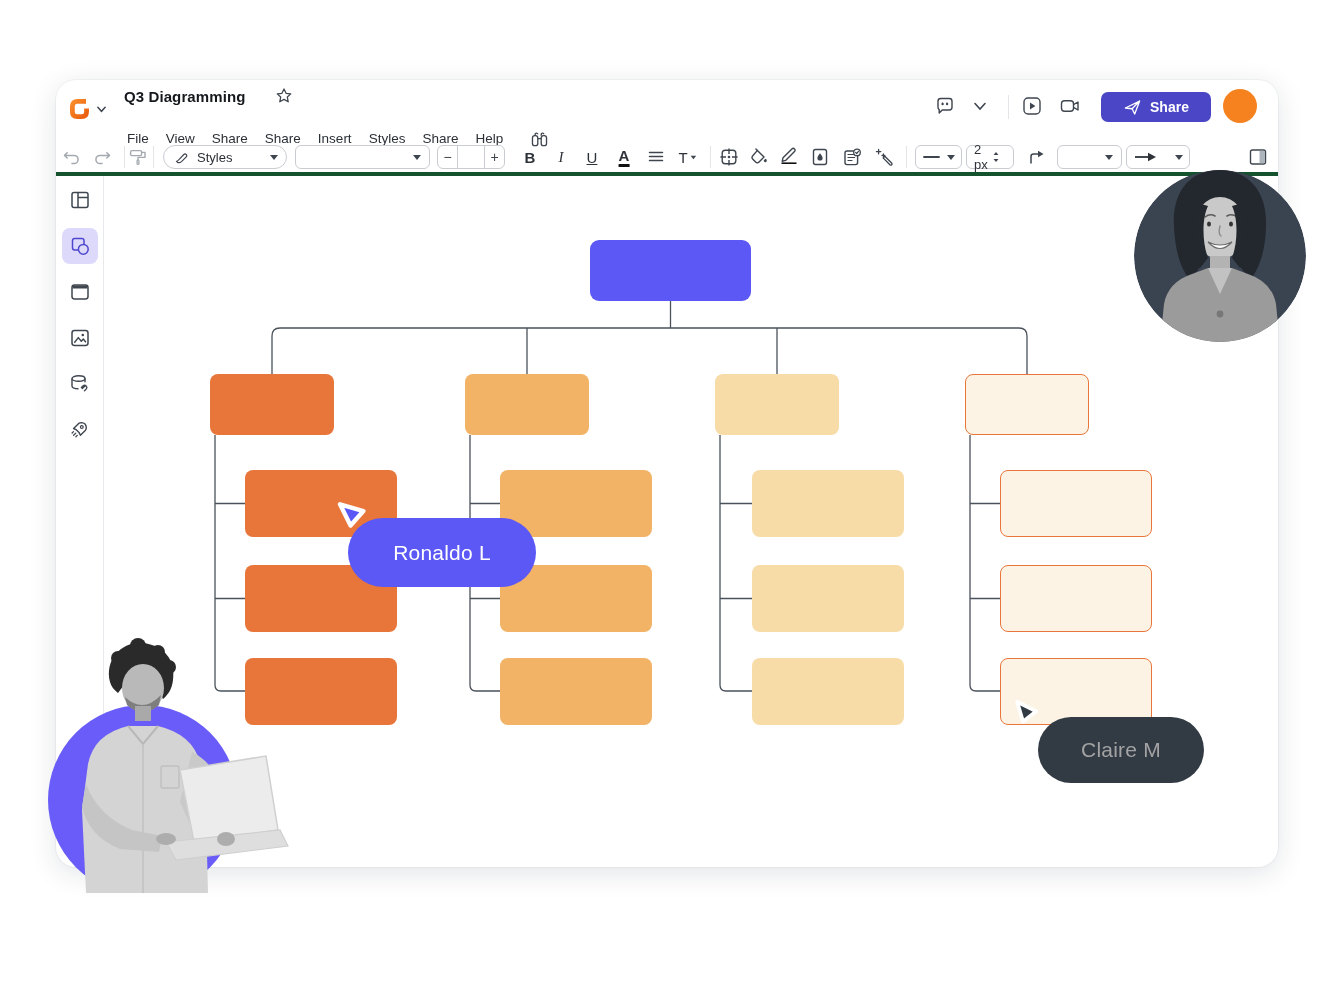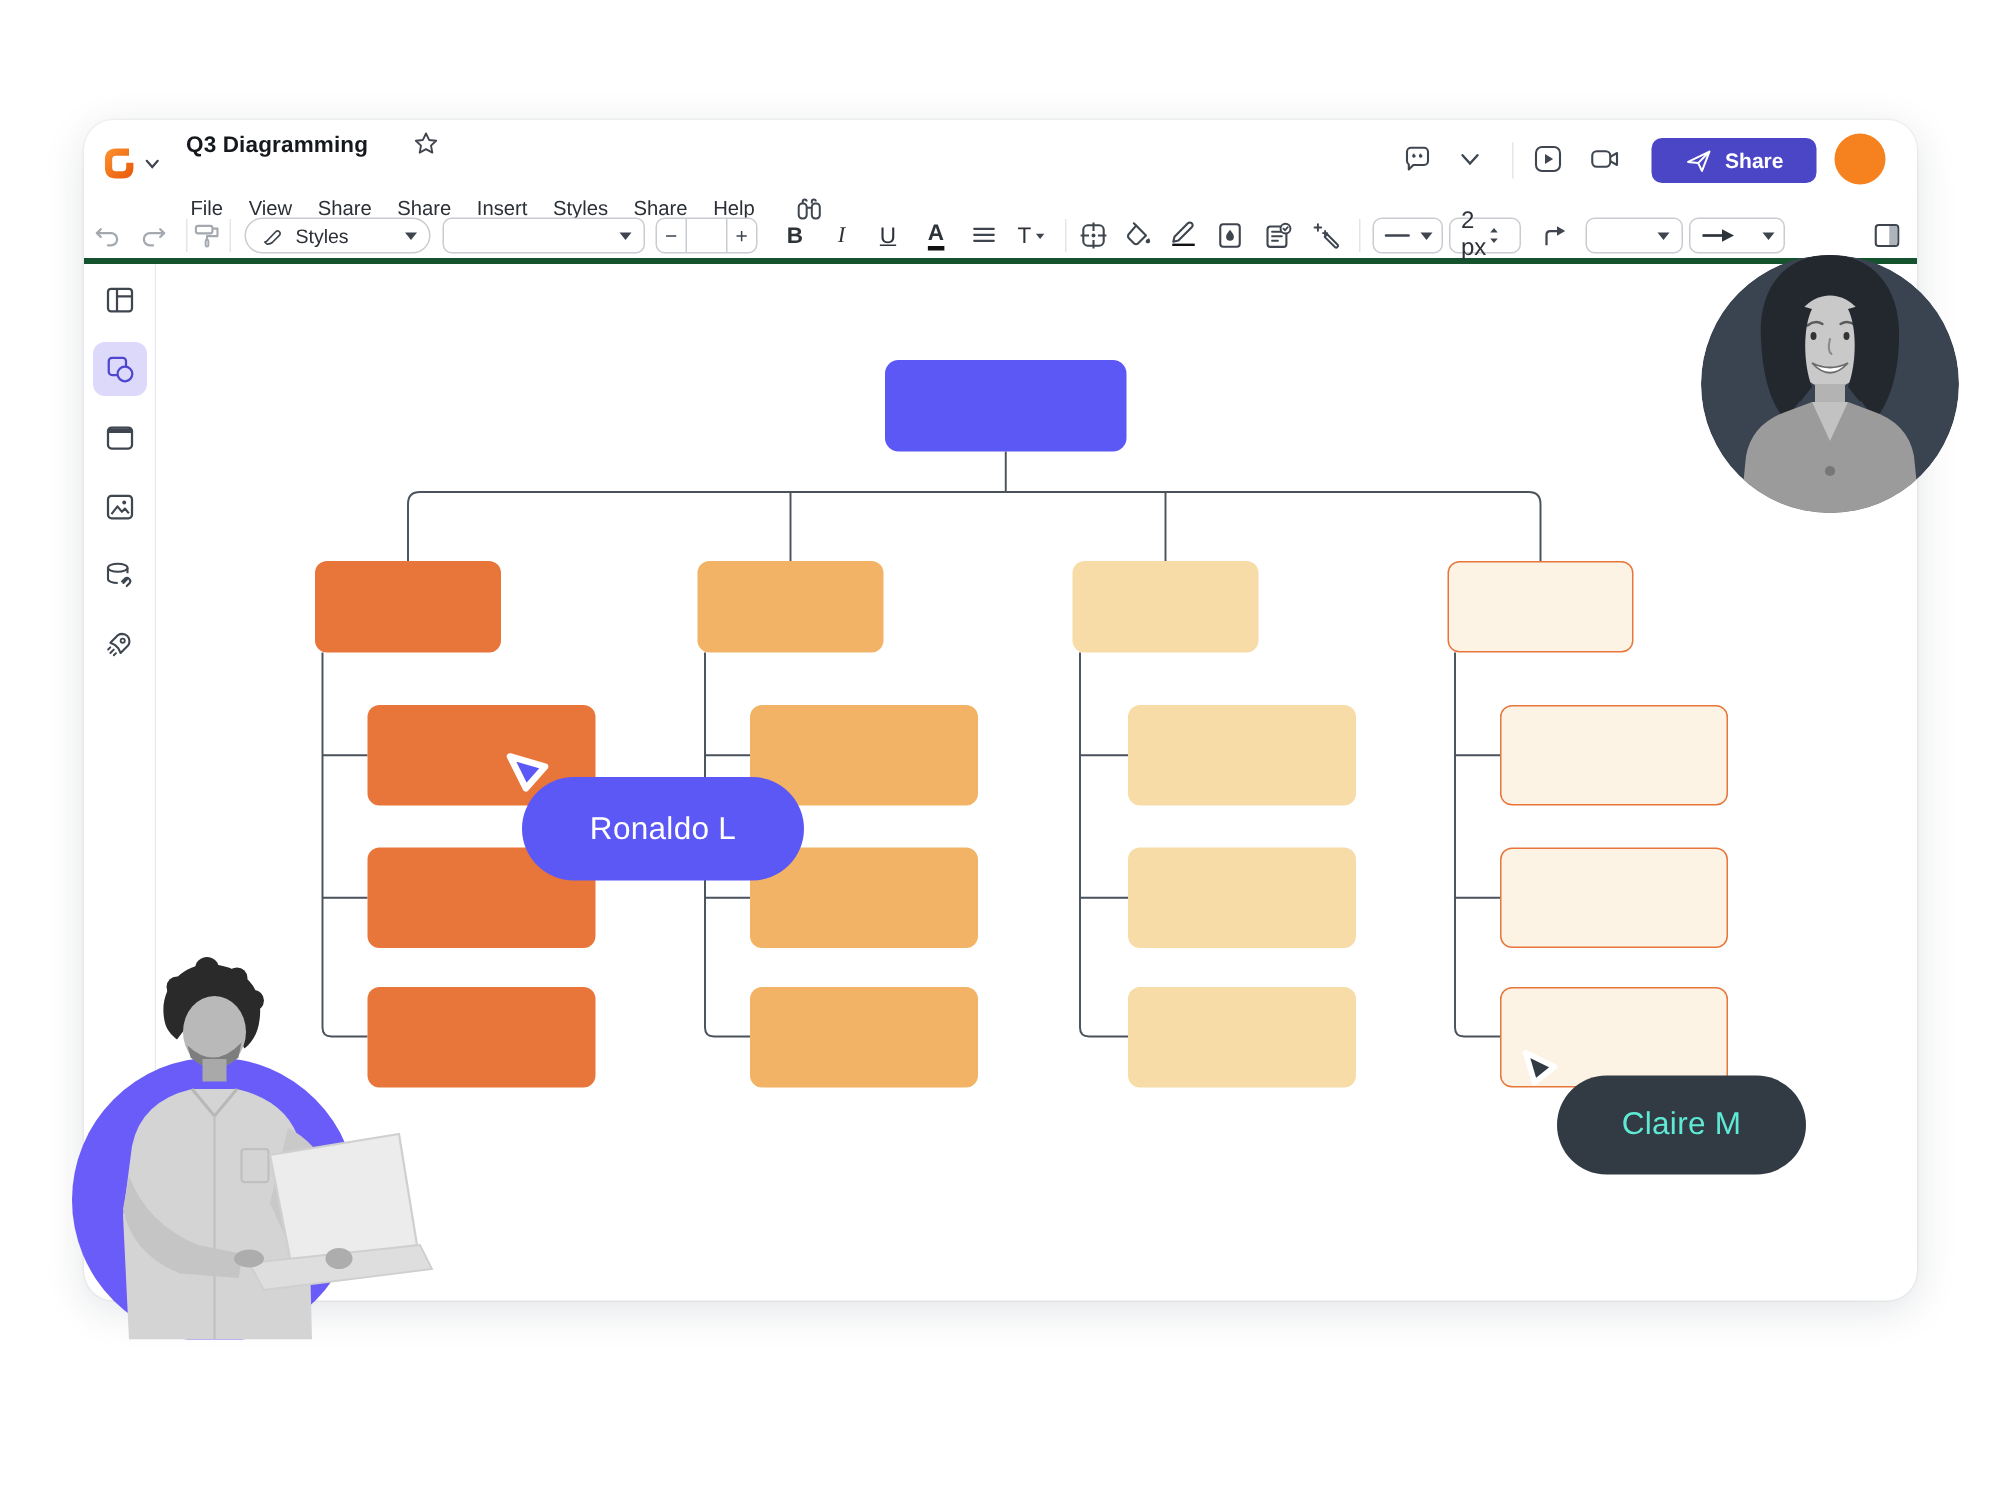--- a/index.html
+++ b/index.html
@@ -218,21 +218,21 @@
       </svg>
       <div class="tb-div" style="left:850px"></div>
 
       <div class="dd" style="left:859px; width:47px">
         <svg style="margin-left:7px" width="17" height="4" viewBox="0 0 17 4">
           <path d="M1 2 H16" stroke="#3E454E" stroke-width="1.8" stroke-linecap="round"></path>
         </svg>
         <span class="caret" style="margin-right:6px"></span>
       </div>
       <div class="dd" style="left:910px; width:48px; padding-left:7px">
-        <span style="font-size:16px; color:#2E333A">2 px</span>
+        <span style="font-size:13px; color:#2E333A">2 px</span>
         <span style="margin-left:auto; margin-right:5px; display:flex; flex-direction:column; gap:2px">
           <span class="caret up" style="transform:scale(.62)"></span>
           <span class="caret" style="transform:scale(.62)"></span>
         </span>
       </div>
       <svg class="tb-ico" style="left:981px" viewBox="0 0 20 20">
         <path d="M4 16.5 V9.5 Q4 7 6.5 7 H12" fill="none" stroke="currentColor" stroke-width="1.5"></path>
         <path d="M11 3.8 L16.5 7 L11 10.2 Z" fill="currentColor"></path>
       </svg>
       <div class="dd" style="left:1001px; width:65px">
@@ -333,21 +333,21 @@
     <svg class="collab-cursor" style="left: 336px; top: 498px; transform: rotate(-6deg); color: rgb(91, 88, 246);" width="32" height="32" viewBox="0 0 22 22">
       <path d="M3.5 3.5 L19 9.8 L9.2 18.8 Z" fill="currentColor" stroke="#fff" stroke-width="3" stroke-linejoin="round"></path>
     </svg>
     <div class="cursor-pill" style="left: 348px; top: 518px; width: 188px; height: 69px; background: rgb(91, 88, 246); color: rgb(255, 255, 255);">
       <span>Ronaldo L</span>
     </div>
 
     <svg class="collab-cursor" style="left: 1012px; top: 698px; transform: rotate(4deg); color: rgb(50, 58, 68);" width="28" height="28" viewBox="0 0 22 22">
       <path d="M3.5 3.5 L19 9.8 L9.2 18.8 Z" fill="currentColor" stroke="#fff" stroke-width="3" stroke-linejoin="round"></path>
     </svg>
-    <div class="cursor-pill" style="left: 1038px; top: 717px; width: 166px; height: 66px; background: rgb(50, 58, 68); color: #5eead4;">
+    <div class="cursor-pill" style="left: 1038px; top: 717px; width: 166px; height: 66px; background: rgb(50, 58, 68); color: #a3a3a3;">
       <span>Claire M</span>
     </div>
   </div>
 
   <svg class="photo" style="left:40px; top:634px" width="250" height="262" viewBox="0 0 250 262">
     <defs>
         <clipPath id="mcut">
           <rect x="0" y="0" width="250" height="259"></rect>
         </clipPath>
       </defs>

